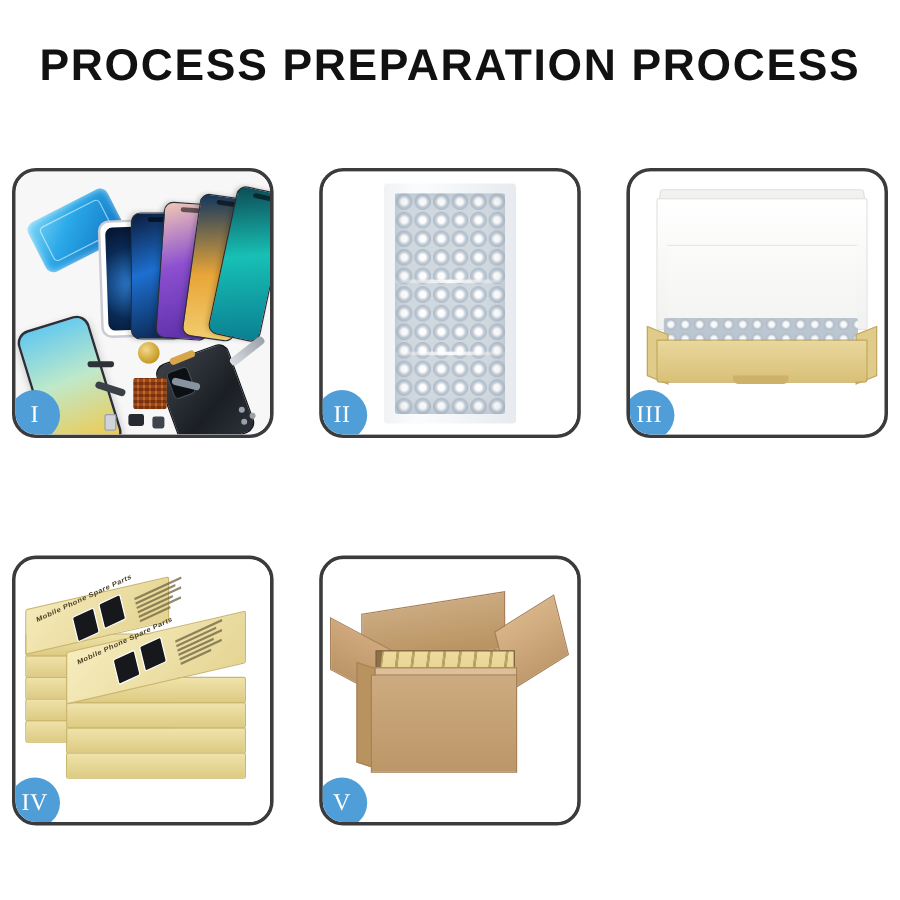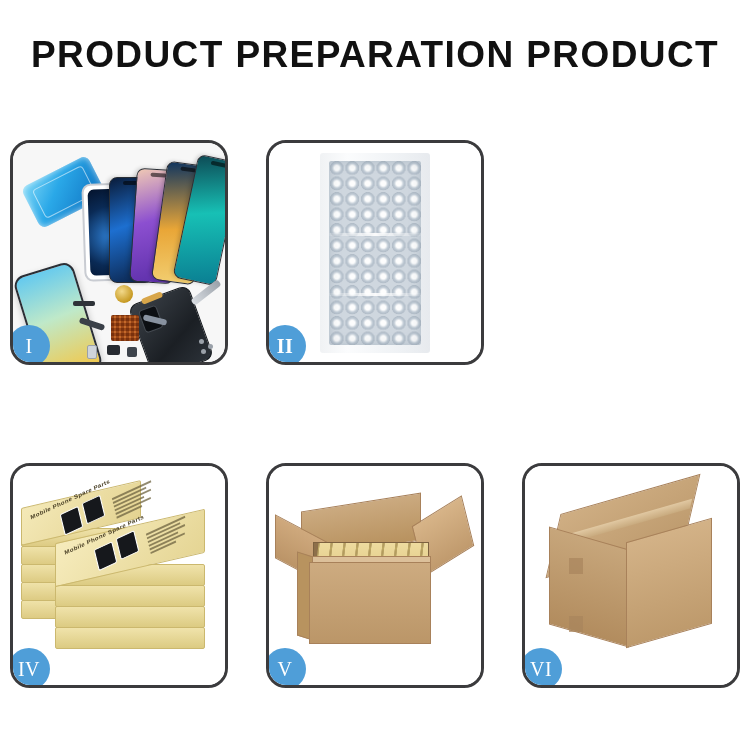--- a/index.html
+++ b/index.html
@@ -26,21 +26,21 @@
 
   
   .grid{position:absolute;left:10px;top:140px;width:730px;height:548px;}
   .panel{
     position:absolute;width:218px;height:225px;
     border:3px solid #3b3b3d;border-radius:20px;
     background:#ffffff;box-sizing:border-box;overflow:hidden;
   }
   .panel .scene{position:absolute;inset:0;overflow:hidden;border-radius:17px;}
   .p1{left:0;top:0;}
-  .p2{left:256px;top:0;font-weight:bold;}
+  .p2{left:256px;top:0;}
   .p3{left:512px;top:0;}
   .p4{left:0;top:323px;}
   .p5{left:256px;top:323px;}
   .p6{left:512px;top:323px;}
 
   .badge{
     position:absolute;width:42px;height:42px;border-radius:50%;
     background:#4f9ed8;color:#ffffff;
     font-family:"Liberation Serif",serif;font-size:20px;
     display:flex;align-items:center;justify-content:center;
@@ -317,21 +317,21 @@
     background:rgba(255,255,255,.45);border-radius:2px;
     transform:skewY(-16deg) skewX(-14deg);
   }
 </style>
 </head>
 <body>
 
 <div class="page">
 
   <div class="header">
-    <h1 class="title">PRODUCT PREPARATION PRODUCT</h1>
+    <h1 class="title">PROCESS PREPARATION PROCESS</h1>
   </div>
 
   <div class="grid">
 
     <div class="panel p1">
       <div class="scene">
         <div class="adhesive"></div>
         <div class="glass"></div>
         <div class="fan">
           <div class="fphone fp-a">
@@ -374,20 +374,32 @@
       <div class="scene">
         <div class="pouch">
           <div class="bubbles"></div>
           <div class="seam seam-a"></div>
           <div class="seam seam-b"></div>
         </div>
       </div>
       <div class="badge bz">II</div>
     </div>
 
+    <div class="panel p3">
+      <div class="scene">
+        <div class="m-lidback"></div>
+        <div class="m-lid"></div>
+        <div class="m-wrap"></div>
+        <div class="m-left"></div>
+        <div class="m-right"></div>
+        <div class="m-front"></div>
+        <div class="m-tab"></div>
+      </div>
+      <div class="badge bz">III</div>
+    </div>
 
     <div class="panel p4">
       <div class="scene">
         <div class="stackwrap">
           <div class="sbox lb lb5"></div>
           <div class="sbox lb lb4"></div>
           <div class="sbox lb lb3"></div>
           <div class="sbox lb lb2"></div>
           <div class="sbox lb lb1"></div>
           <div class="sbox lbtop">
@@ -441,27 +453,15 @@
             <i style="left:93px"></i>
             <i style="left:106px"></i>
         </div>
         <div class="c-lip"></div>
         <div class="c-side"></div>
         <div class="c-body"></div>
       </div>
       <div class="badge bz">V</div>
     </div>
 
-    <div class="panel p6">
-      <div class="scene">
-        <div class="s-tape"></div>
-        <div class="s-top"></div>
-        <div class="s-topseam"></div>
-        <div class="s-left"></div>
-        <div class="s-right"></div>
-        <div class="s-tab1"></div>
-        <div class="s-tab2"></div>
-      </div>
-      <div class="badge bz">VI</div>
-    </div>
 
   </div>
 </div>
 
 </body></html>

